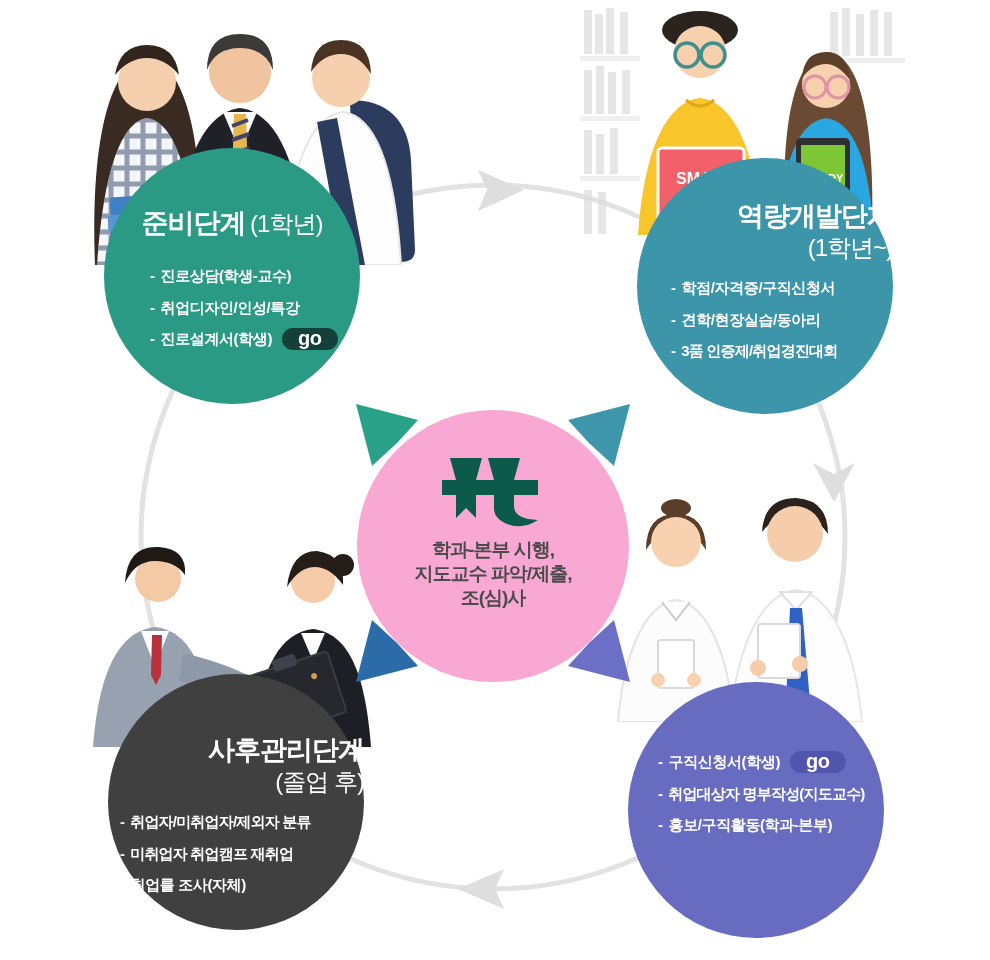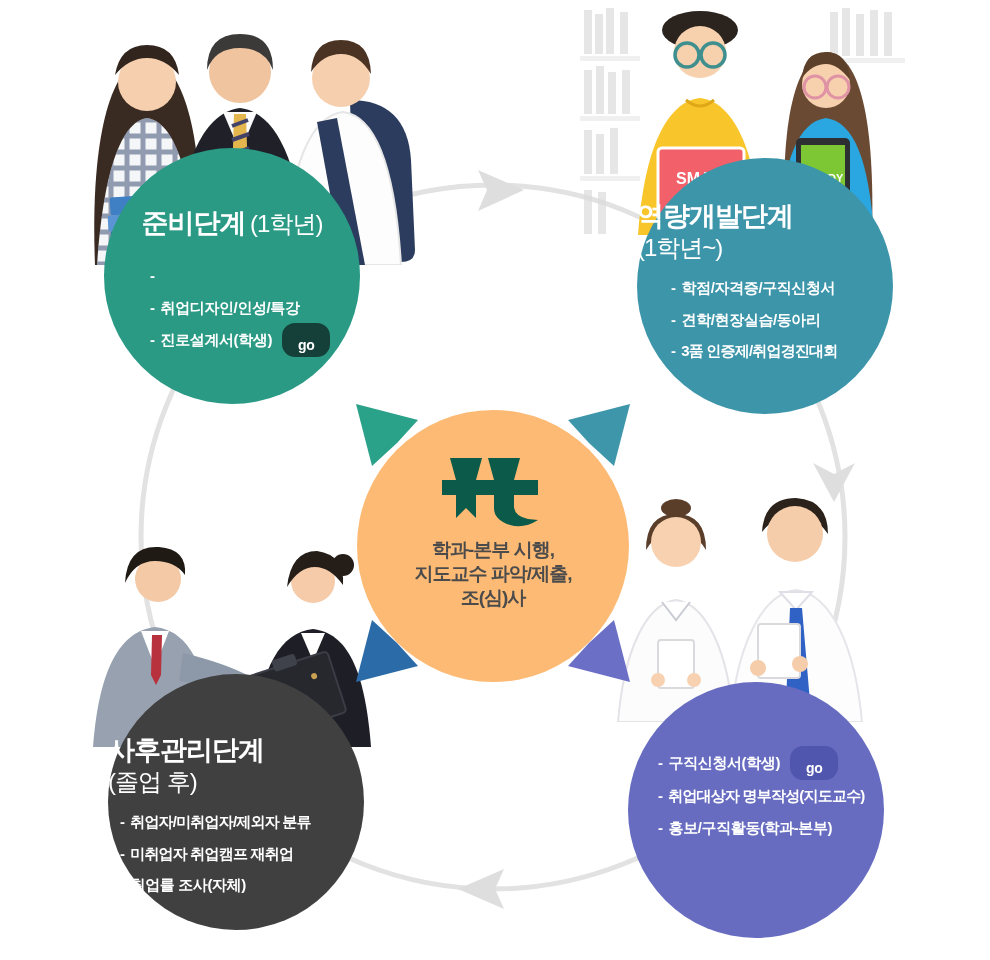--- a/index.html
+++ b/index.html
@@ -5,30 +5,30 @@
   html,body{margin:0;padding:0;background:#fff;}
   .canvas{position:relative;width:990px;height:960px;background:#fff;overflow:hidden;
           font-family:"Liberation Sans","DejaVu Sans",sans-serif;}
   .abs{position:absolute;}
   
   .stage-circle{position:absolute;width:256px;height:256px;border-radius:50%;
                 color:#fff;box-sizing:border-box;z-index:30;}
   .stage-title-row{text-align:center;font-weight:bold;line-height:34px;}
   .stage-title{font-size:27px;font-weight:bold;letter-spacing:-1px;}
   .stage-subtitle{font-size:24px;font-weight:normal;letter-spacing:-1px;}
-  .stage-title-2line{text-align:left;font-weight:bold;line-height:32px;}
+  .stage-title-2line{text-align:right;font-weight:bold;line-height:32px;}
   .stage-items{font-size:15px;font-weight:bold;letter-spacing:-0.4px;}
   .stage-item{display:flex;align-items:center;line-height:31.5px;white-space:nowrap;}
   .bullet{margin-right:6px;}
   .tight{letter-spacing:-0.8px;}
-  .go-btn{display:inline-block;margin-left:10px;padding:14px 16px 3px;border-radius:13px;
-          font-size:14px;font-weight:bold;color:#fff;line-height:17px;cursor:pointer;}
+  .go-btn{display:inline-block;margin-left:10px;padding:2px 16px 3px;border-radius:13px;
+          font-size:20px;font-weight:bold;color:#fff;line-height:17px;cursor:pointer;}
   
   .center-circle{position:absolute;left:357px;top:410px;width:272px;height:272px;
-                 border-radius:50%;background:#fdba74;z-index:40;text-align:center;}
+                 border-radius:50%;background:#f9a8d4;z-index:40;text-align:center;}
   .center-caption{margin-top:6px;font-size:19px;line-height:24px;font-weight:bold;
                   color:#4b4b4b;letter-spacing:-1px;}
   .logo-wrap{margin-top:46px;}
   
   .layer-arc{z-index:1;}
   .layer-photo{z-index:10;}
   .layer-arrows{z-index:20;}
 </style>
 </head>
 <body>
@@ -189,20 +189,21 @@
   </svg>
 
   <div class="stage-circle" style="left: 104px; top: 148px; padding-top: 58px; background-color: rgb(42, 154, 133);">
     <div class="stage-title-row">
       <span class="stage-title">준비단계</span>
       <span class="stage-subtitle">(1학년)</span>
     </div>
     <div class="stage-items" style="margin-top:16px;padding-left:46px;">
       <div class="stage-item">
         <span class="bullet">-</span>
+        <span>진로상담(학생-교수)</span>
       </div>
       <div class="stage-item">
         <span class="bullet">-</span>
         <span>취업디자인/인성/특강</span>
       </div>
       <div class="stage-item">
         <span class="bullet">-</span>
         <span>진로설계서(학생)</span>
         <span class="go-btn" style="background-color: rgb(21, 64, 58);">go</span>
       </div>

